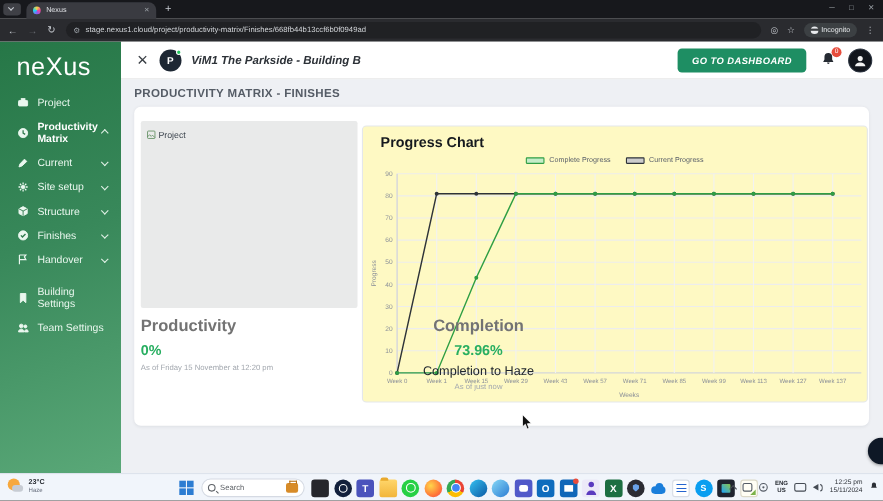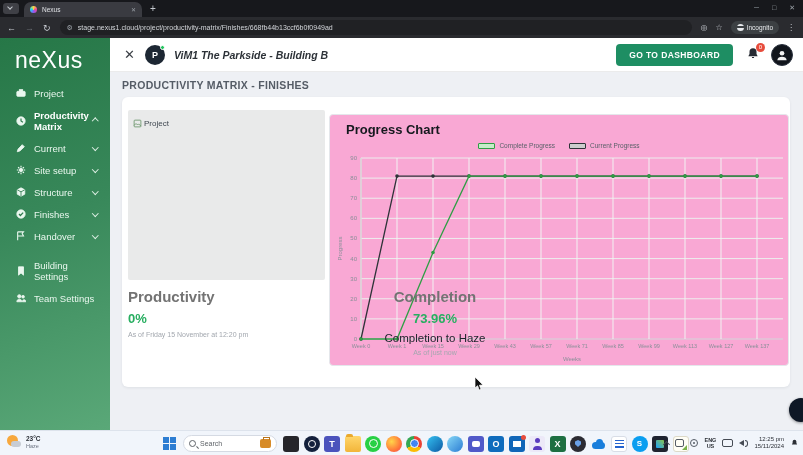--- a/index.html
+++ b/index.html
@@ -44,21 +44,21 @@
   .chev.up{transform:rotate(-135deg);margin-top:2px;}
   .nav-gap{height:7px;}
 
   .main{position:absolute;left:110px;top:0;width:693px;height:392px;}
   .appbar{position:absolute;left:0;top:0;width:693px;height:34px;background:#fff;border-bottom:1px solid #ebebeb;display:flex;align-items:center;padding:0 10px;}
   .x-close{font-size:13px;color:#3a3f45;margin:0 10px 0 4px;font-weight:300;}
   .proj-avatar{position:relative;width:20px;height:20px;border-radius:50%;background:#1d2733;color:#fff;font-size:9px;font-weight:bold;display:flex;align-items:center;justify-content:center;}
   .proj-avatar .dot{position:absolute;right:0;top:0;width:5px;height:5px;border-radius:50%;background:#22c55e;border:1px solid #fff;}
   .appbar-title{margin-left:9px;font-size:10.5px;font-style:italic;font-weight:bold;color:#2d3238;}
   .appbar-sp{flex:1;}
-  .dash-btn{background:#1e8e63;color:#fff;border:none;border-radius:4px;font-size:8.5px;font-weight:bold;letter-spacing:.4px;padding:6px 13px;cursor:pointer;}
+  .dash-btn{background:#1e8e63;color:#fff;border:none;border-radius:4px;font-size:8.5px;font-weight:bold;letter-spacing:.4px;padding:6px 13px;cursor:pointer;font-style:italic;}
   .bell-wrap{position:relative;margin-left:13px;width:16px;height:16px;}
   .bell-wrap svg{width:14px;height:14px;fill:#262b33;}
   .bell-badge{position:absolute;right:-3px;top:-4px;min-width:9px;height:9px;border-radius:5px;background:#e74c3c;color:#fff;font-size:6px;display:flex;align-items:center;justify-content:center;}
   .user-avatar{margin-left:9px;width:22px;height:22px;border-radius:50%;background:#11151c;border:1.5px solid #2c3440;display:flex;align-items:center;justify-content:center;}
   .user-avatar svg{width:14px;height:14px;fill:#f2f2f2;}
 
   .content{position:absolute;left:0;top:34px;width:693px;height:358px;}
   .page-heading{position:absolute;left:12px;top:7px;font-size:10.5px;font-weight:bold;color:#555c66;letter-spacing:.3px;}
   .card{position:absolute;left:12px;top:25px;width:668px;height:290px;background:#fff;border-radius:6px;box-shadow:0 1px 3px rgba(20,30,40,.07);}
   .img-ph{position:absolute;left:6px;top:13px;width:197px;height:170px;background:#e9eaea;border-radius:2px;padding:4px 5px;}
@@ -66,21 +66,21 @@
   .img-ph .broken svg{width:9px;height:9px;}
 
   .stat{position:absolute;width:200px;}
   .stat-left{left:6px;top:191px;}
   .stat-right{left:208px;top:191px;z-index:6;width:210px;text-align:center;}
   .stat h2{margin:0;font-size:15px;font-weight:800;color:#737373;}
   .stat .val{margin-top:6px;font-size:13px;font-weight:800;color:#27ae60;}
   .stat .sub{margin-top:6px;font-size:11.5px;color:#20262e;}
   .stat .asof{margin-top:5px;font-size:7px;color:#a2a7ae;}
 
-  .chart-panel{position:absolute;left:207px;top:17px;width:460px;height:252px;background:#f9a8d4;border:1px solid #e4e7eb;border-radius:4px;}
+  .chart-panel{position:absolute;left:207px;top:17px;width:460px;height:252px;background:#fef9c3;border:1px solid #e4e7eb;border-radius:4px;}
   .chart-title{position:absolute;left:16px;top:7px;font-size:13px;font-weight:800;color:#15191e;}
   .legend{position:absolute;left:0;top:27px;width:100%;display:flex;justify-content:center;gap:14px;align-items:center;}
   .leg-item{display:flex;align-items:center;gap:4px;}
   .leg-swatch{width:17px;height:6px;border-radius:1px;border:1px solid #444;}
   .leg-label{font-size:6.5px;color:#5a6069;}
   .chart-svg{position:absolute;left:5px;top:37px;overflow:visible;}
 
   
   .taskbar{position:absolute;left:0;top:430px;width:803px;height:25px;background:#f1f5fb;border-top:1px solid #dde3ec;}
   .weather{position:absolute;left:6px;top:3px;display:flex;align-items:center;gap:4px;}

